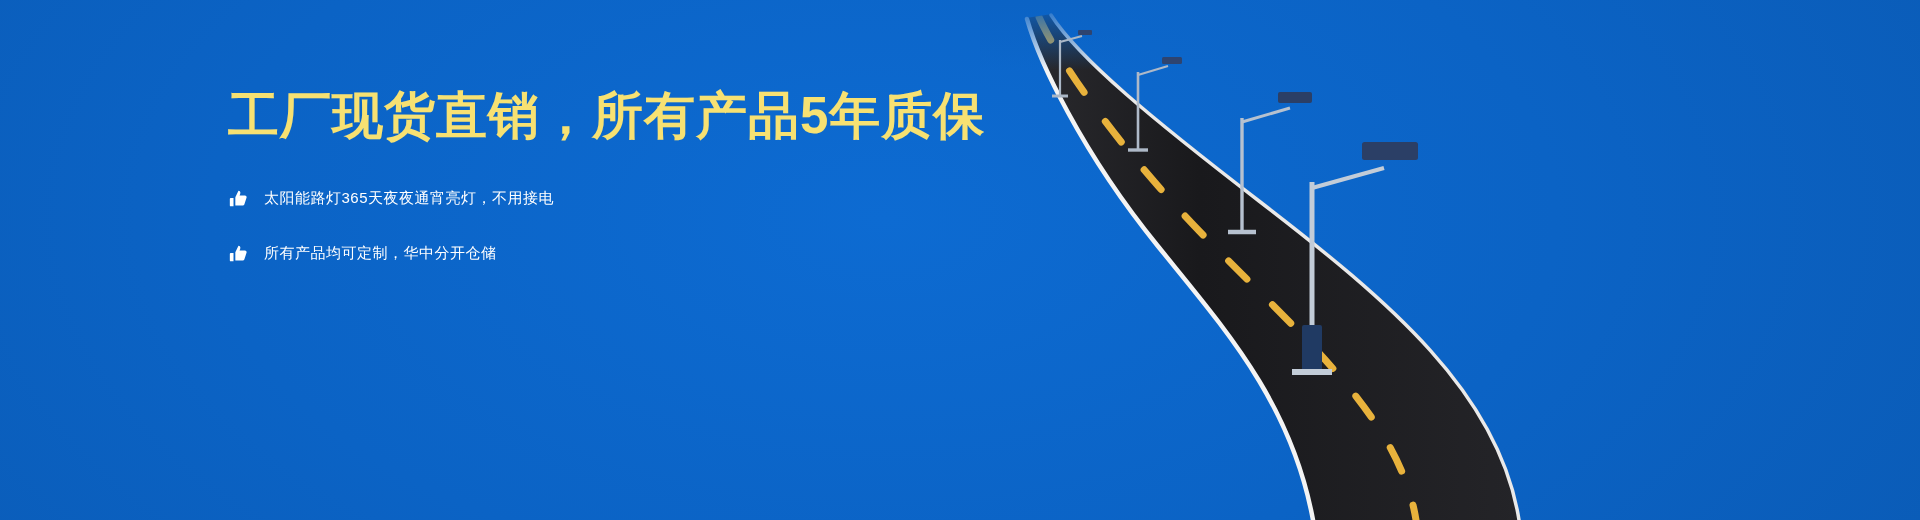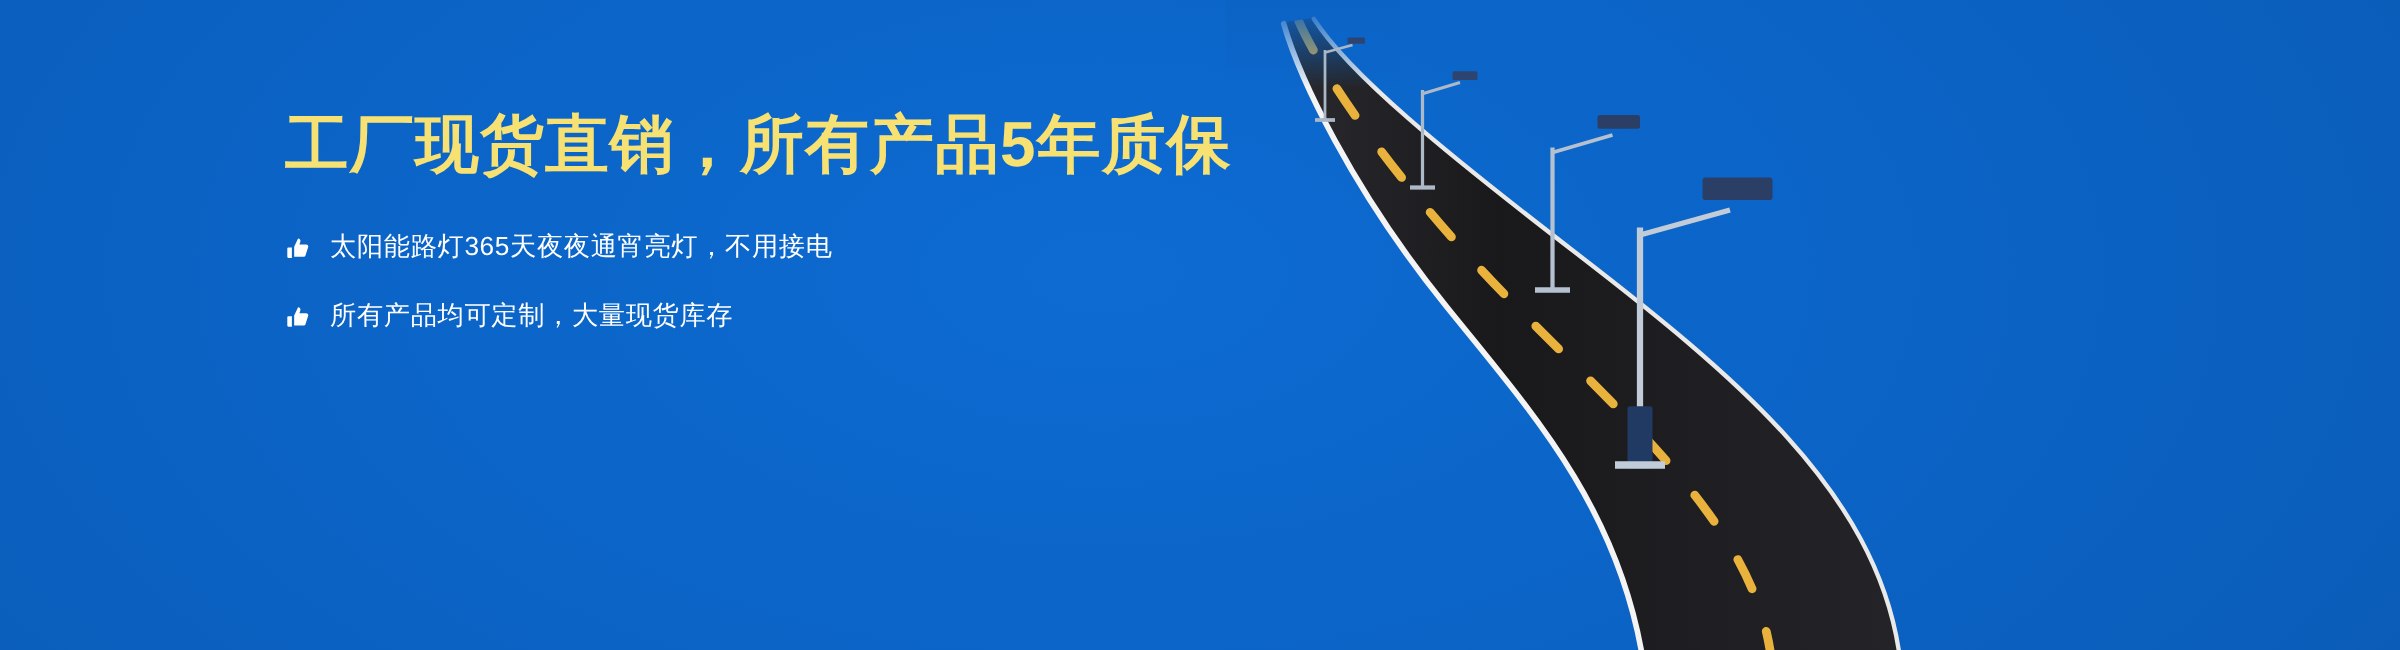--- a/index.html
+++ b/index.html
@@ -45,21 +45,21 @@
   .bullet-icon{
     width:22px;
     height:22px;
     flex:0 0 22px;
     margin-right:14px;
     position:relative;
     top:1px;
   }
   .bullet-icon svg{display:block;}
   .bullet-text{
-    font-size:21px;
+    font-size:15px;
     color:#ffffff;
     letter-spacing:.5px;
     white-space:nowrap;
     line-height:1;
   }
   
   #scene{
     position:absolute;
     right:0;
     top:0;
@@ -170,17 +170,17 @@
 
 
 
     <div class="bullet-row">
       <span class="bullet-icon">
         <svg width="22" height="22" viewBox="0 0 24 24" fill="#ffffff">
           <path d="M3 11h3v9H3a1 1 0 0 1-1-1v-7a1 1 0 0 1 1-1z"></path>
           <path d="M8 20V10.2L11.4 3c1.3 0 2.1.9 2.1 2.1 0 .9-.5 2.2-.9 3.2h5.9c1 0 1.8.8 1.8 1.8 0 .3-.1.6-.2.9l-2.3 7c-.3.7-.9 1-1.6 1H8z"></path>
         </svg>
       </span>
-      <span class="bullet-text">所有产品均可定制，大量现货库存</span>
+      <span class="bullet-text">所有产品均可定制，华中分开仓储</span>
     </div>
 
   </div>
 </div>
 
 </body></html>

